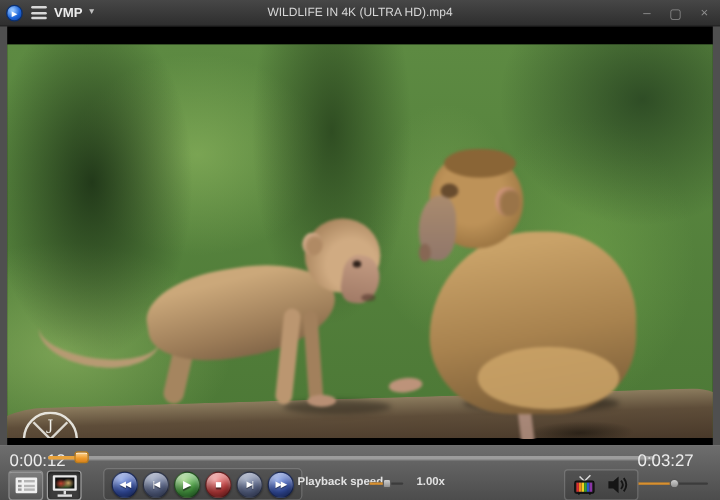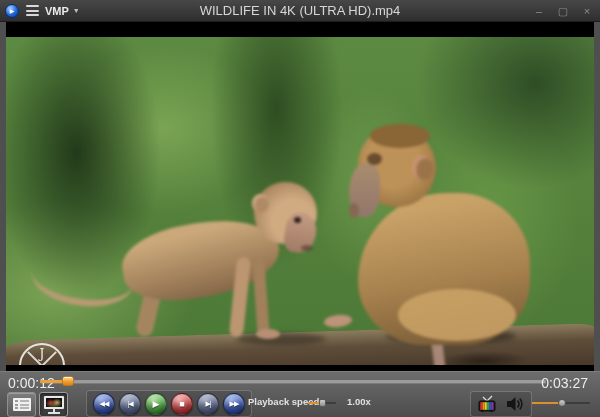--- a/index.html
+++ b/index.html
@@ -14,21 +14,21 @@
   .app-logo { width:14px; height:14px; margin-left:5px; border-radius:50%;
     background:radial-gradient(circle at 35% 30%, #8ec0ff 10%, #1d64d8 55%, #0a3a96);
     border:1px solid #0a2f70; color:#fff; font-size:6px; display:flex;
     align-items:center; justify-content:center; }
   .hamburger { width:13px; height:11px; margin-left:7px; display:flex;
     flex-direction:column; justify-content:space-between; }
   .hamburger span { display:block; height:2px; background:#d8d8d8; border-radius:1px; }
   .app-name { margin-left:6px; color:#ececec; font-size:11px; font-weight:bold; }
   .menu-caret { margin-left:4px; color:#c0c0c0; font-size:7px; }
   .tb-title { position:absolute; left:0; right:0; text-align:center; color:#d6d6d6;
-    font-size:13px; pointer-events:none; }
+    font-size:10px; pointer-events:none; }
   .win-btns { position:absolute; right:6px; top:0; height:22px; display:flex;
     align-items:center; gap:10px; }
   .win-btn { color:#8f8f8f; font-size:11px; width:14px; text-align:center; }
 
   
   .video-shell { position:absolute; top:22px; left:6px; right:6px; bottom:46px;
     background:#000; }
   .scene { position:absolute; left:0; right:0; top:15px; bottom:6px; overflow:hidden;
     background:
       radial-gradient(120px 210px at 12% 35%, rgba(24,44,19,.85), transparent 70%),
@@ -111,21 +111,21 @@
   .wm-line.a { transform:rotate(45deg); }
   .wm-line.b { transform:rotate(-45deg); }
   .wm-letter { position:absolute; left:0; right:0; text-align:center;
     color:#f2f2ec; font-family:"DejaVu Serif", serif; font-size:12px; }
   .wm-j { top:2px; }
 
   
   .controlbar { position:absolute; bottom:0; left:0; right:0; height:46px;
     background:linear-gradient(#6d6d6d,#4c4c4c); border-top:1px solid #7d7d7d; }
   .time { position:absolute; top:3px; color:#ececec; font-size:14px; }
-  .time.elapsed { left:8px; } .time.total { right:12px; }
+  .time.elapsed { left:8px; } .time.total { right:22px; }
   .seek-track { position:absolute; left:40px; right:54px; top:8px; height:3px;
     background:#9c9c9c; border-radius:2px; box-shadow:0 1px 0 rgba(255,255,255,.15); }
   .seek-fill { position:absolute; left:0; top:0; bottom:0; width:5%;
     background:#e8a23c; border-radius:2px; }
   .seek-thumb { position:absolute; left:5%; top:-4px; width:12px; height:10px;
     margin-left:-3px; border-radius:3px; border:1px solid #b87a1c;
     background:linear-gradient(#ffd693,#ef9c2e 60%,#d8831e);
     box-shadow:inset 0 1px 0 rgba(255,255,255,.8); }
   .sq-btn { width:29px; height:25px; border-radius:3px;
     background:linear-gradient(#7e7e7e,#575757); border:1px solid #8f8f8f;

